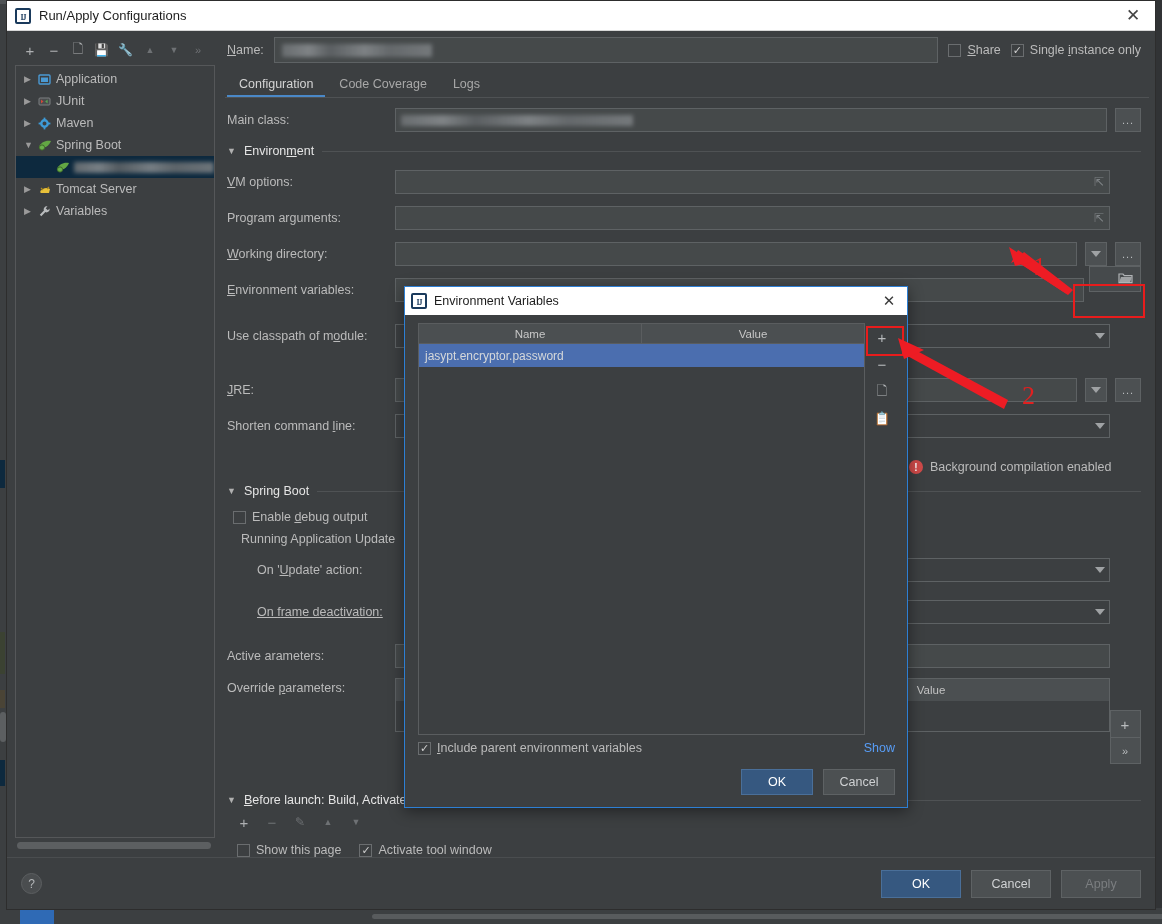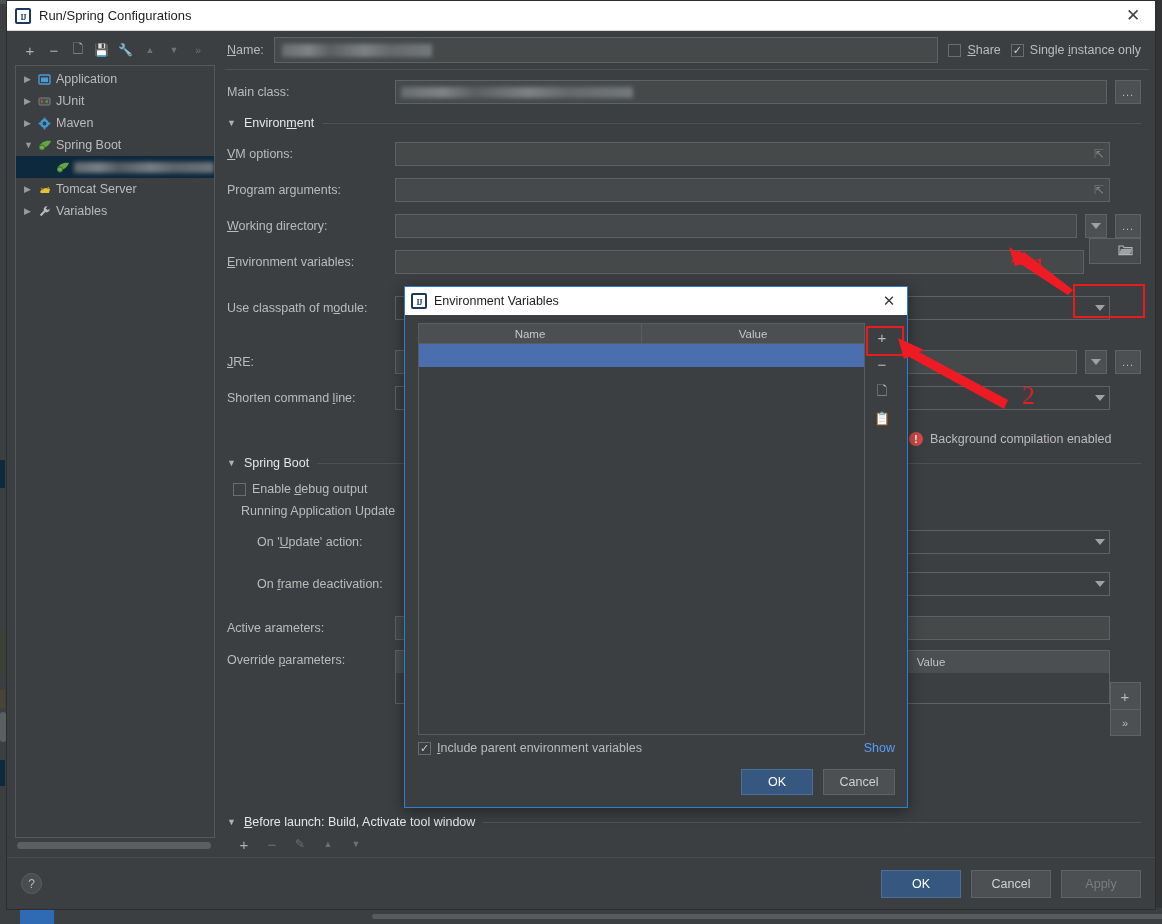--- a/index.html
+++ b/index.html
@@ -231,21 +231,21 @@
   <div class="bg-strip" style="left:0;top:760px;width:5px;height:26px;background:#0d293e;"></div>
   <div class="bg-strip" style="left:1156px;top:0;width:6px;height:924px;background:#313335;"></div>
   <div class="bg-strip" style="left:0;top:908px;width:1162px;height:16px;background:#3c3f41;"></div>
   <div class="bg-strip" style="left:372px;top:914px;width:940px;height:5px;background:#585b5d;border-radius:3px;"></div>
   <div class="bg-strip" style="left:20px;top:908px;width:34px;height:16px;background:#2f6ab5;"></div>
 
   <div class="window">
 
     <div class="titlebar">
       <span class="ij-logo">IJ</span>
-      <span class="tb-title">Run/Spring Configurations</span>
+      <span class="tb-title">Run/Apply Configurations</span>
       <span class="tb-close">✕</span>
     </div>
 
     <div class="body">
 
       <div class="left">
         <div class="left-toolbar">
           <span class="tbtn">+</span>
           <span class="tbtn">−</span>
           <span class="tbtn" style="font-size:13px;">🗋</span>
@@ -345,20 +345,25 @@
           <span class="cbx">
             <span class="box"></span>
             <span class="lbl"><span class="u">S</span>hare</span>
           </span>
           <span class="cbx">
             <span class="box on"></span>
             <span class="lbl">Single <span class="u">i</span>nstance only</span>
           </span>
         </div>
 
+        <div class="tabs">
+          <div class="tab active">Configuration</div>
+          <div class="tab">Code Coverage</div>
+          <div class="tab">Logs</div>
+        </div>
         <div class="tabrule"></div>
 
         <div class="form">
 
           <div class="row">
             <span class="lbl">Main class:</span>
             <span class="field grow">
               <span class="blurred" style="width:232px;"></span>
             </span>
             <span class="btn-sq">...</span>
@@ -454,21 +459,21 @@
           </div>
 
           <div class="row" style="margin-bottom:18px;">
             <span class="lbl" style="margin-left:30px;width:160px;flex:0 0 160px;">On '<span class="u">U</span>pdate' action:</span>
             <span class="combo grow" style="margin-right:31px;">
                 <i class="caret"></i>
               </span>
           </div>
 
           <div class="row" style="margin-bottom:20px;">
-            <span class="lbl" style="margin-left:30px;width:160px;flex:0 0 160px;">On <span class="u">f</span>rame deactivation:</span>
+            <span class="lbl" style="margin-left:30px;width:160px;flex:0 0 160px;text-decoration:underline;">On <span class="u">f</span>rame deactivation:</span>
             <span class="combo grow" style="margin-right:31px;">
                 <i class="caret"></i>
               </span>
           </div>
 
           <div class="row" style="margin-bottom:10px;">
             <span class="lbl">Active arameters:</span>
             <span class="field grow" style="margin-right:31px;"></span>
           </div>
 
@@ -497,20 +502,30 @@
             <span class="stxt"><span class="u">B</span>efore launch: Build, Activate tool window</span>
             <span class="rule"></span>
           </div>
           <div class="bl-toolbar">
             <span class="tbtn">+</span>
             <span class="tbtn dim">−</span>
             <span class="tbtn dim" style="font-size:12px;">✎</span>
             <span class="tbtn dim" style="font-size:9px;">▲</span>
             <span class="tbtn dim" style="font-size:9px;">▼</span>
           </div>
+          <div class="bottom-cbs">
+            <span class="cbx">
+              <span class="box"></span>
+              <span class="lbl">Show this page</span>
+            </span>
+            <span class="cbx">
+              <span class="box on"></span>
+              <span class="lbl">Activate tool window</span>
+            </span>
+          </div>
         </div>
 
       </div>
     </div>
 
     <div class="footer">
       <span class="helpbtn">?</span>
       <span class="fbtns">
         <span class="btn primary">OK</span>
         <span class="btn">Cancel</span>
@@ -526,20 +541,21 @@
       <span class="mt-x">✕</span>
     </div>
     <div class="modal-body">
       <div class="ev-table">
         <div class="ev-head">
           <div>Name</div>
           <div>Value</div>
         </div>
         <div class="ev-rows">
           <div class="ev-row">
+            <span class="c1">jasypt.encryptor.password</span>
           </div>
         </div>
       </div>
       <div class="ev-side">
         <span class="ev-sbtn">+</span>
         <span class="ev-sbtn">−</span>
         <span class="ev-sbtn" style="font-size:13px;">🗋</span>
         <span class="ev-sbtn" style="font-size:13px;">📋</span>
       </div>
     </div>

